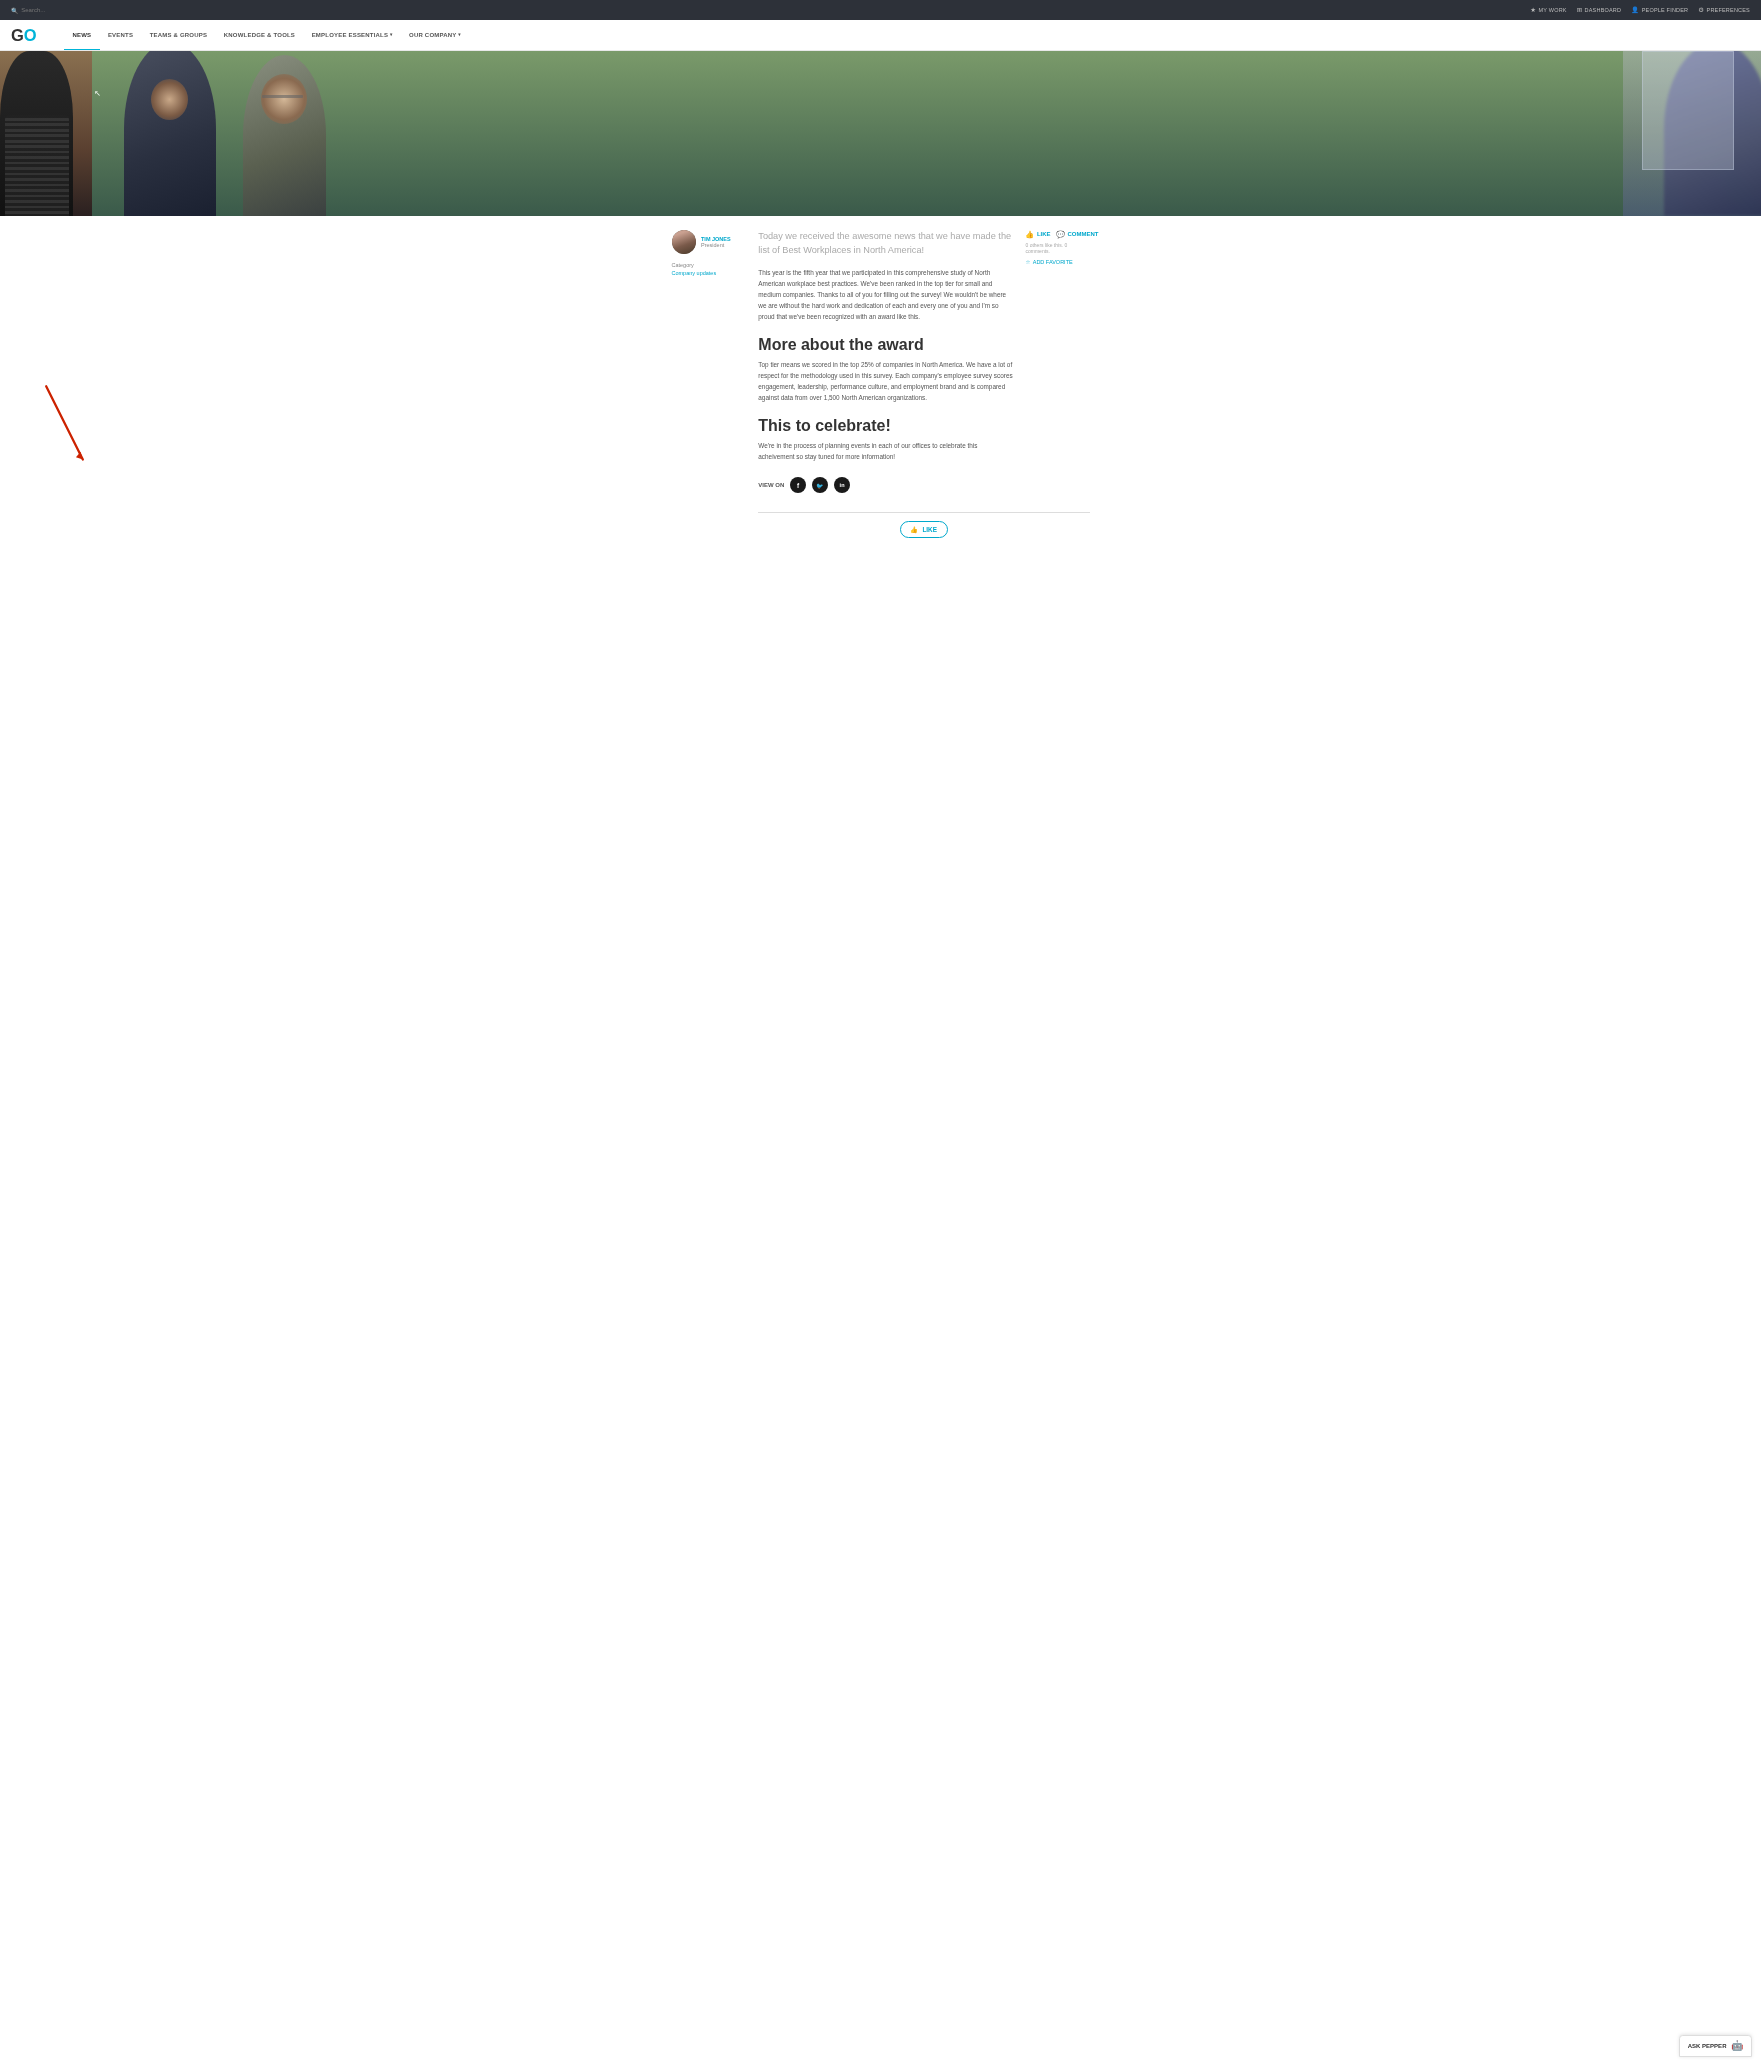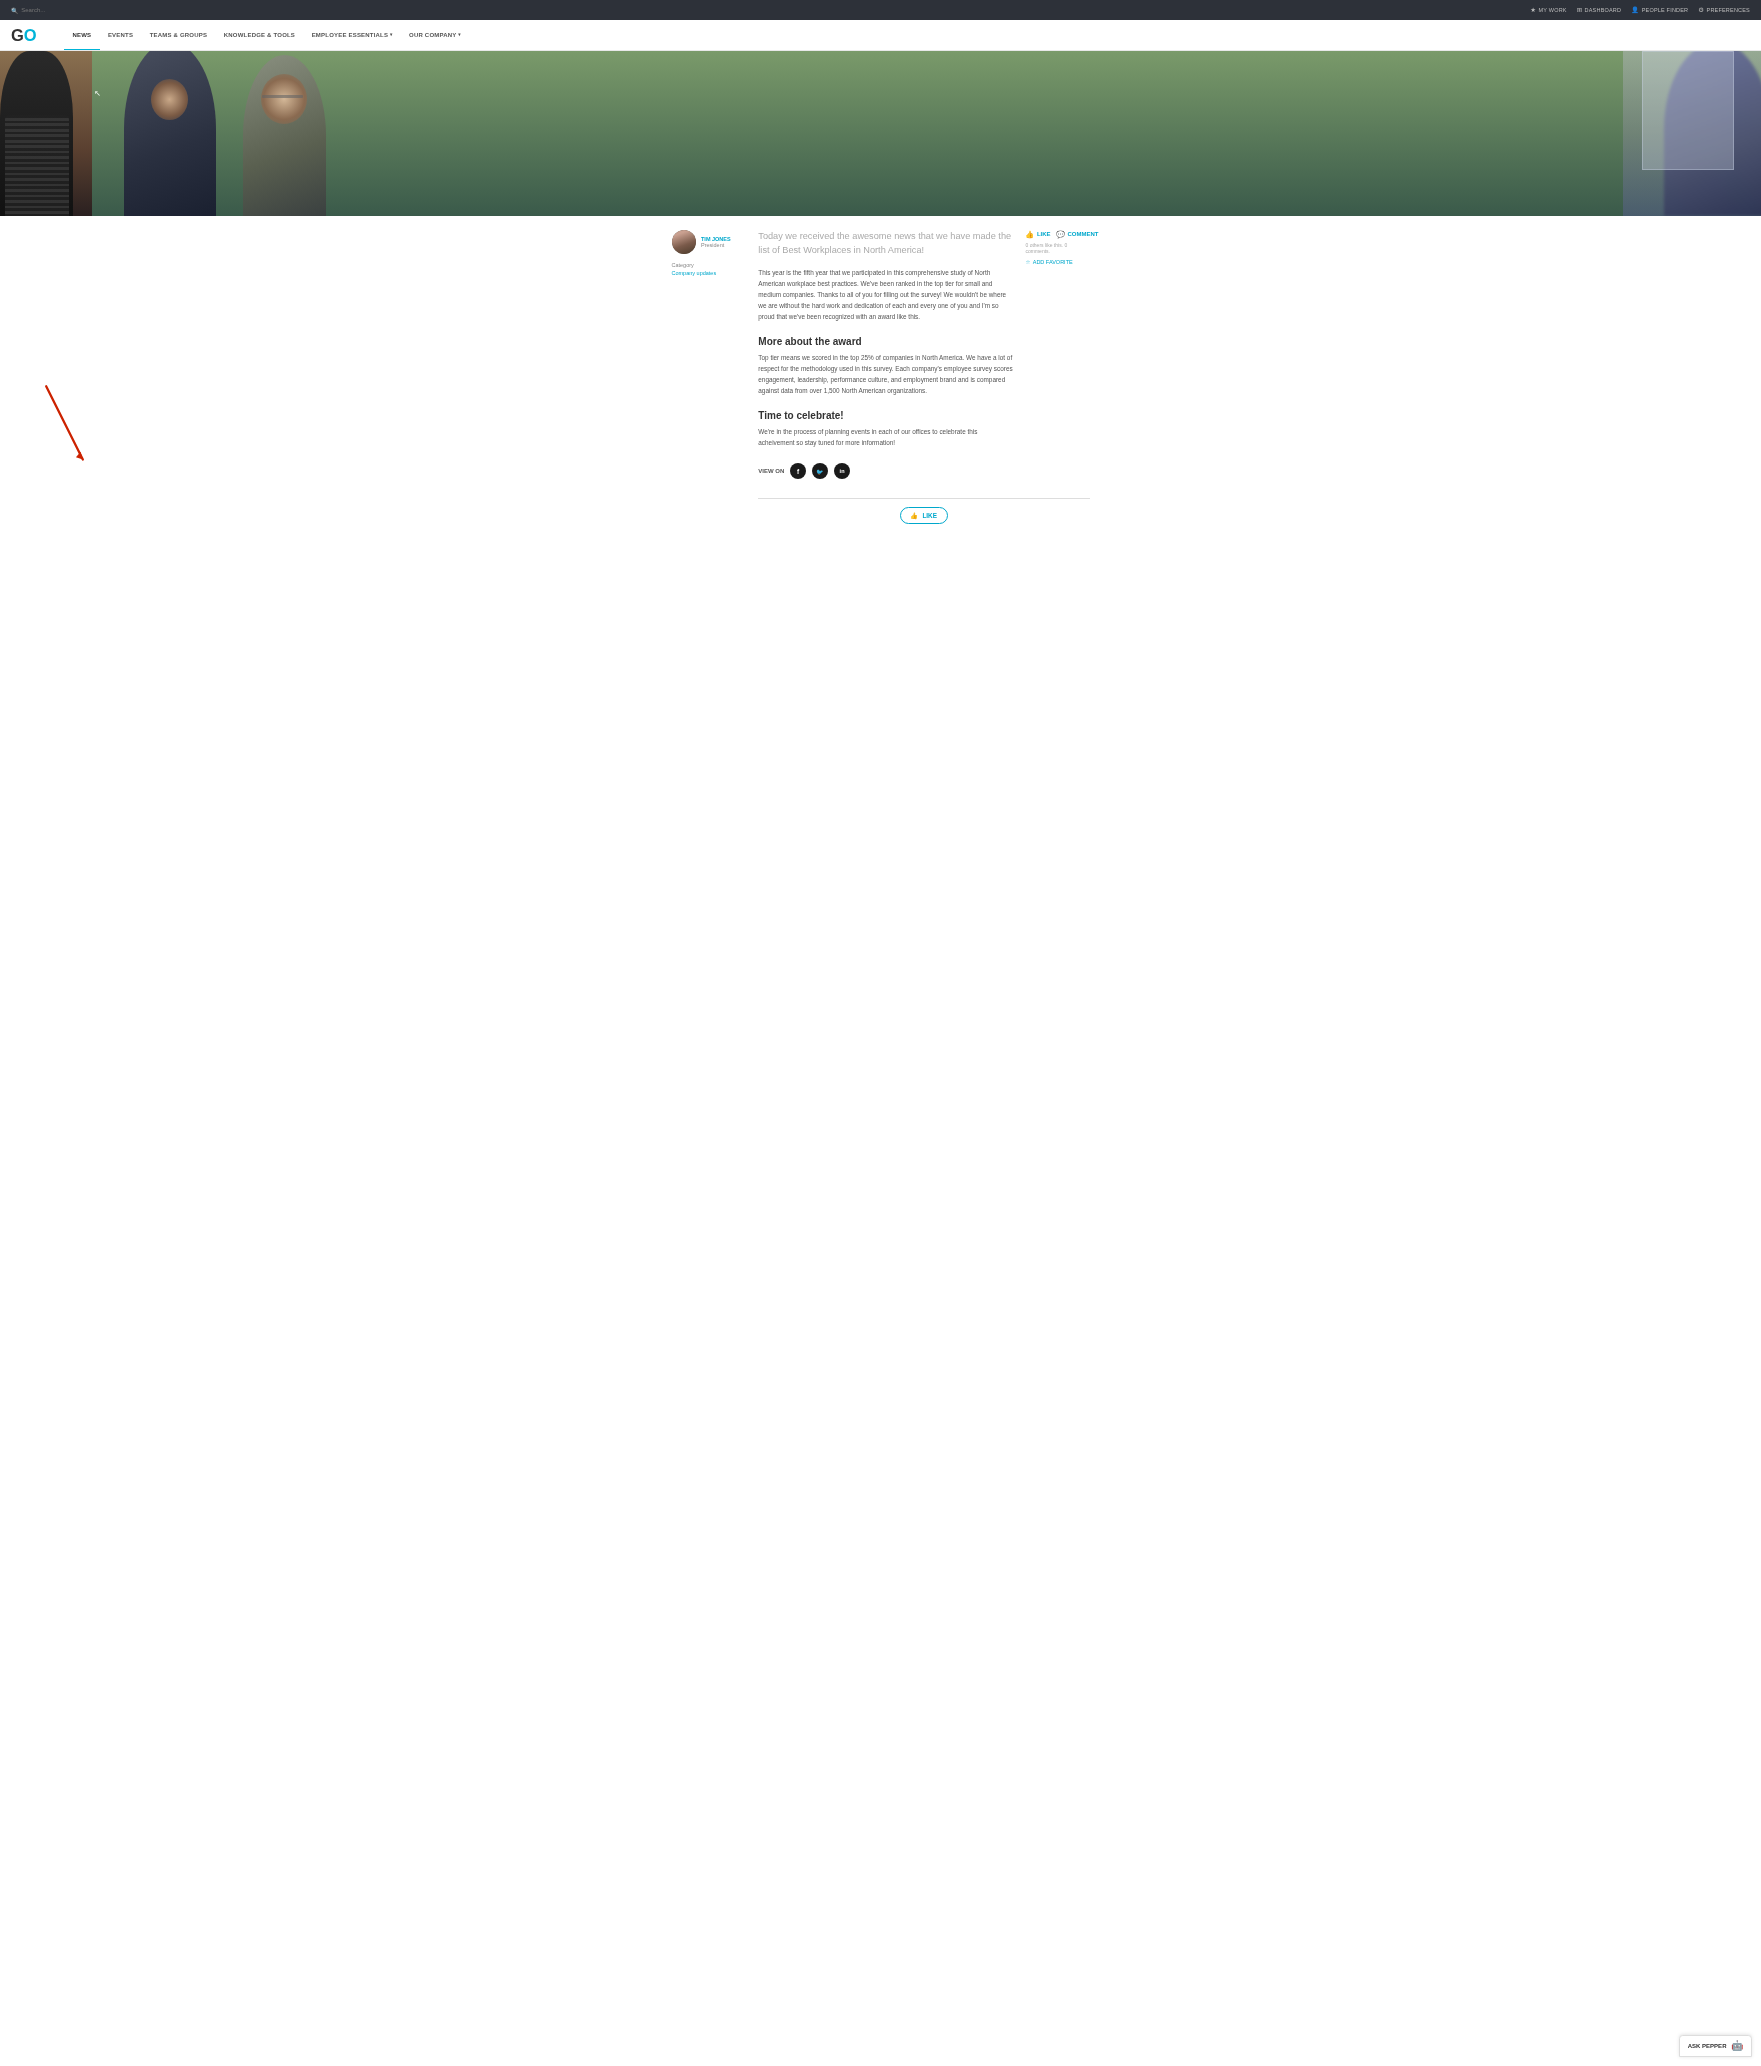--- a/index.html
+++ b/index.html
@@ -109,21 +109,21 @@
     .category-link { color: #00a8cc; font-size: 5.5px; cursor: pointer; }
 
     
     .article-main { flex: 1; }
     .article-lead {
       font-size: 9.2px;
       color: #aaa;
       line-height: 1.5;
       margin-bottom: 11px;
     }
-    .article-section-title { font-size: 10px; font-weight: 700; color: #333; margin-bottom: 6.4px; }
+    .article-section-title { font-size: 16px; font-weight: 700; color: #333; margin-bottom: 6.4px; }
     .article-body-text { font-size: 6.4px; color: #555; line-height: 1.7; margin-bottom: 13px; }
 
     
     .article-actions {
       margin-left: 9.2px;
       width: 64px;
       flex-shrink: 0;
     }
     .action-row { display: flex; align-items: center; gap: 5.5px; margin-bottom: 2.8px; }
     .action-btn { display: flex; align-items: center; gap: 2.3px; color: #00a8cc; font-size: 6px; font-weight: 600; cursor: pointer; }
@@ -344,21 +344,21 @@
 
     <div class="article-main">
       <div class="article-content-row">
         <div class="article-text-col">
           <p class="article-lead">Today we received the awesome news that we have made the list of Best Workplaces in North America!</p>
           <p class="article-body-text">This year is the fifth year that we participated in this comprehensive study of North American workplace best practices. We've been ranked in the top tier for small and medium companies. Thanks to all of you for filling out the survey! We wouldn't be where we are without the hard work and dedication of each and every one of you and I'm so proud that we've been recognized with an award like this.</p>
 
           <h2 class="article-section-title">More about the award</h2>
           <p class="article-body-text">Top tier means we scored in the top 25% of companies in North America. We have a lot of respect for the methodology used in this survey. Each company's employee survey scores engagement, leadership, performance culture, and employment brand and is compared against data from over 1,500 North American organizations.</p>
 
-          <h2 class="article-section-title">Time to celebrate!</h2>
+          <h2 class="article-section-title">This to celebrate!</h2>
           <p class="article-body-text">We're in the process of planning events in each of our offices to celebrate this acheivement so stay tuned for more information!</p>
 
           <div class="share-row">
             <span class="share-label">VIEW ON</span>
             <div class="share-btn" style="background:#1a1a1a;">
               <span style="font-size:6.4px;font-weight:bold;">f</span>
             </div>
             <div class="share-btn" style="background:#1a1a1a;">
               <span style="font-size:6px;">🐦</span>
             </div>

